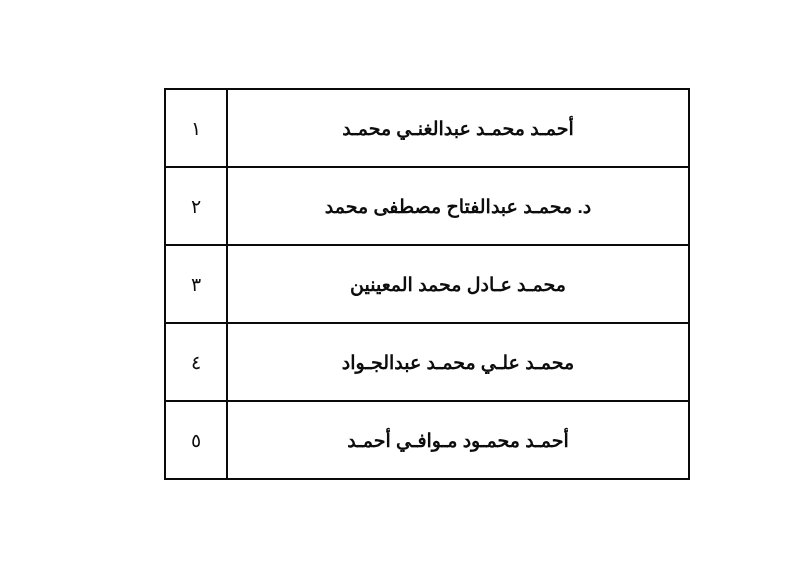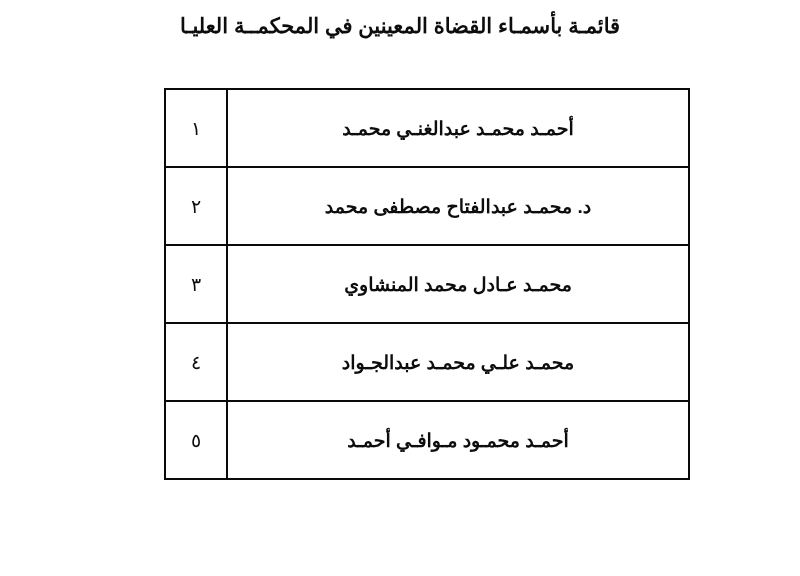--- a/index.html
+++ b/index.html
@@ -68,35 +68,34 @@
     letter-spacing: 0.6px;
     white-space: nowrap;
     margin-left: 32px;
   }
 </style>
 </head>
 <body>
 
 <div class="page">
 
-  <div class="doc-title">قائمـة بأسمـاء القضاة المعينين في المحكمــة العليـا</div>
 
   <div class="table-wrap">
     <table class="names-table">
       <tbody>
         <tr>
           <td class="cell-name">أحمـد محمـد عبدالغنـي محمـد</td>
           <td class="cell-index">١</td>
         </tr>
         <tr>
           <td class="cell-name">د. محمـد عبدالفتاح مصطفى محمد</td>
           <td class="cell-index">٢</td>
         </tr>
         <tr>
-          <td class="cell-name">محمـد عـادل محمد المنشاوي</td>
+          <td class="cell-name">محمـد عـادل محمد المعينين</td>
           <td class="cell-index">٣</td>
         </tr>
         <tr>
           <td class="cell-name">محمـد علـي محمـد عبدالجـواد</td>
           <td class="cell-index">٤</td>
         </tr>
         <tr>
           <td class="cell-name">أحمـد محمـود مـوافـي أحمـد</td>
           <td class="cell-index">٥</td>
         </tr>

